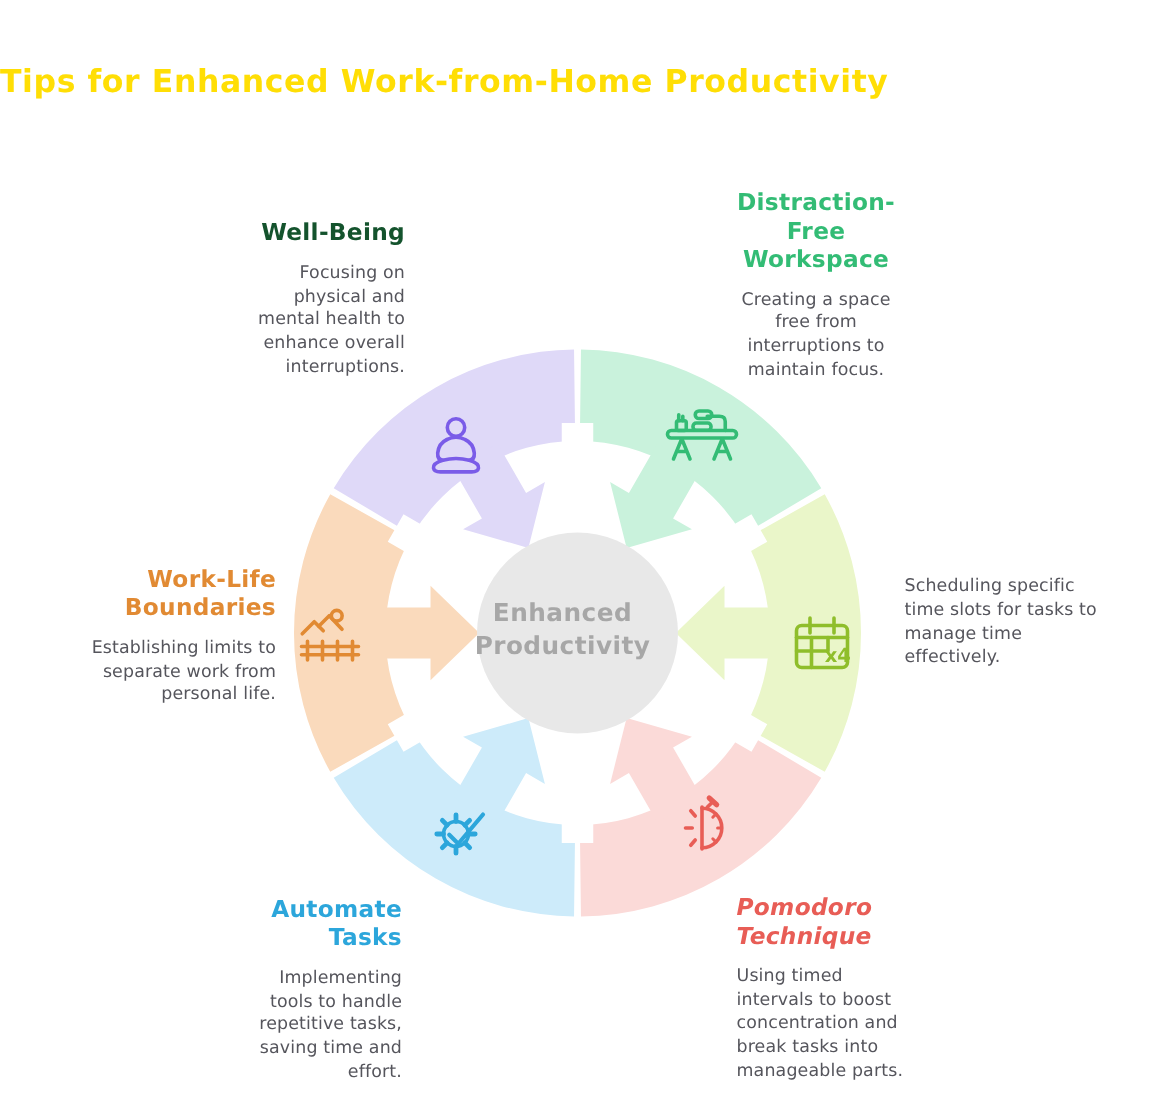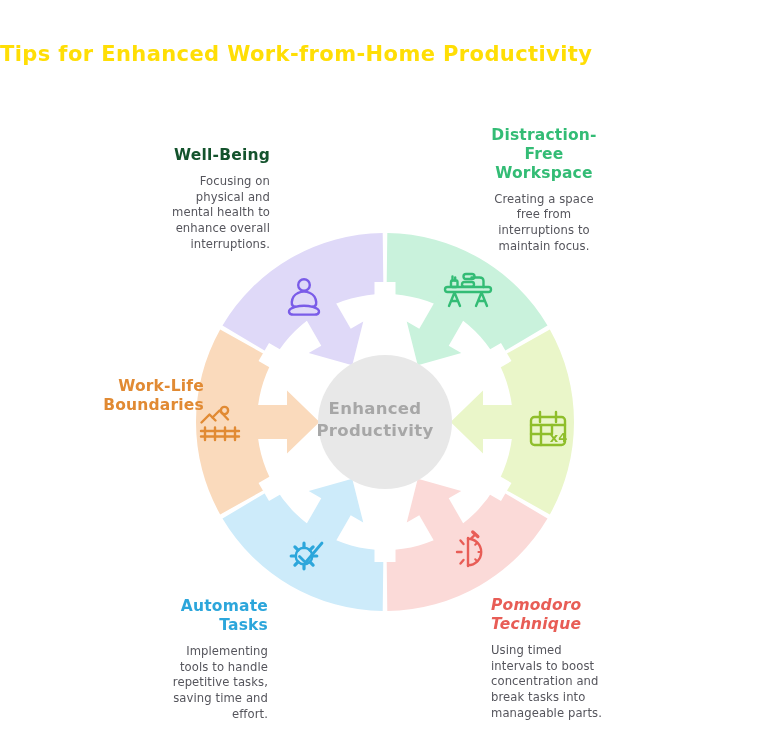--- a/index.html
+++ b/index.html
@@ -36,21 +36,21 @@
   .sec-timeblocking p{max-width:132px;}
 
   .sec-pomodoro{left:491px;top:596px;width:150px;}
   .sec-pomodoro h3{max-width:104px;font-style:italic;}
   .sec-pomodoro p{max-width:118px;}
 
   .sec-automate{right:500px;top:597px;width:150px;}
   .sec-automate h3{max-width:100px;margin-left:auto;}
   .sec-automate p{max-width:108px;margin-left:auto;}
 
-  .sec-worklife{right:564px;top:377px;width:150px;}
+  .sec-worklife{right:584px;top:377px;width:150px;}
   .sec-worklife h3{max-width:110px;margin-left:auto;}
   .sec-worklife p{max-width:124px;margin-left:auto;}
 </style>
 </head>
 <body>
 
 <h1 class="page-title" style="color: rgb(255, 222, 5);">Tips for Enhanced Work-from-Home Productivity</h1>
 
 <svg class="wheel" viewBox="0 0 420 420">
   <defs>
@@ -138,27 +138,29 @@
   <h3 style="color: #14532d;">Well-Being</h3>
   <p>Focusing on physical and mental health to enhance overall interruptions.</p>
 </div>
 
 <div class="section sec-distraction ta-left">
   <h3 style="color: rgb(51, 188, 117);">Distraction-Free Workspace</h3>
   <p>Creating a space free from interruptions to maintain focus.</p>
 </div>
 
 <div class="section sec-timeblocking ta-left">
+  <p>Scheduling specific time slots for tasks to manage time effectively.</p>
 </div>
 
 <div class="section sec-pomodoro ta-left">
   <h3 style="color: rgb(232, 93, 86);">Pomodoro Technique</h3>
   <p>Using timed intervals to boost concentration and break tasks into manageable parts.</p>
 </div>
 
 <div class="section sec-automate ta-right">
   <h3 style="color: rgb(44, 166, 219);">Automate Tasks</h3>
   <p>Implementing tools to handle repetitive tasks, saving time and effort.</p>
 </div>
 
 <div class="section sec-worklife ta-right">
   <h3 style="color: rgb(225, 138, 51);">Work-Life Boundaries</h3>
+  <p>Establishing limits to separate work from personal life.</p>
 </div>
 
 </body></html>

